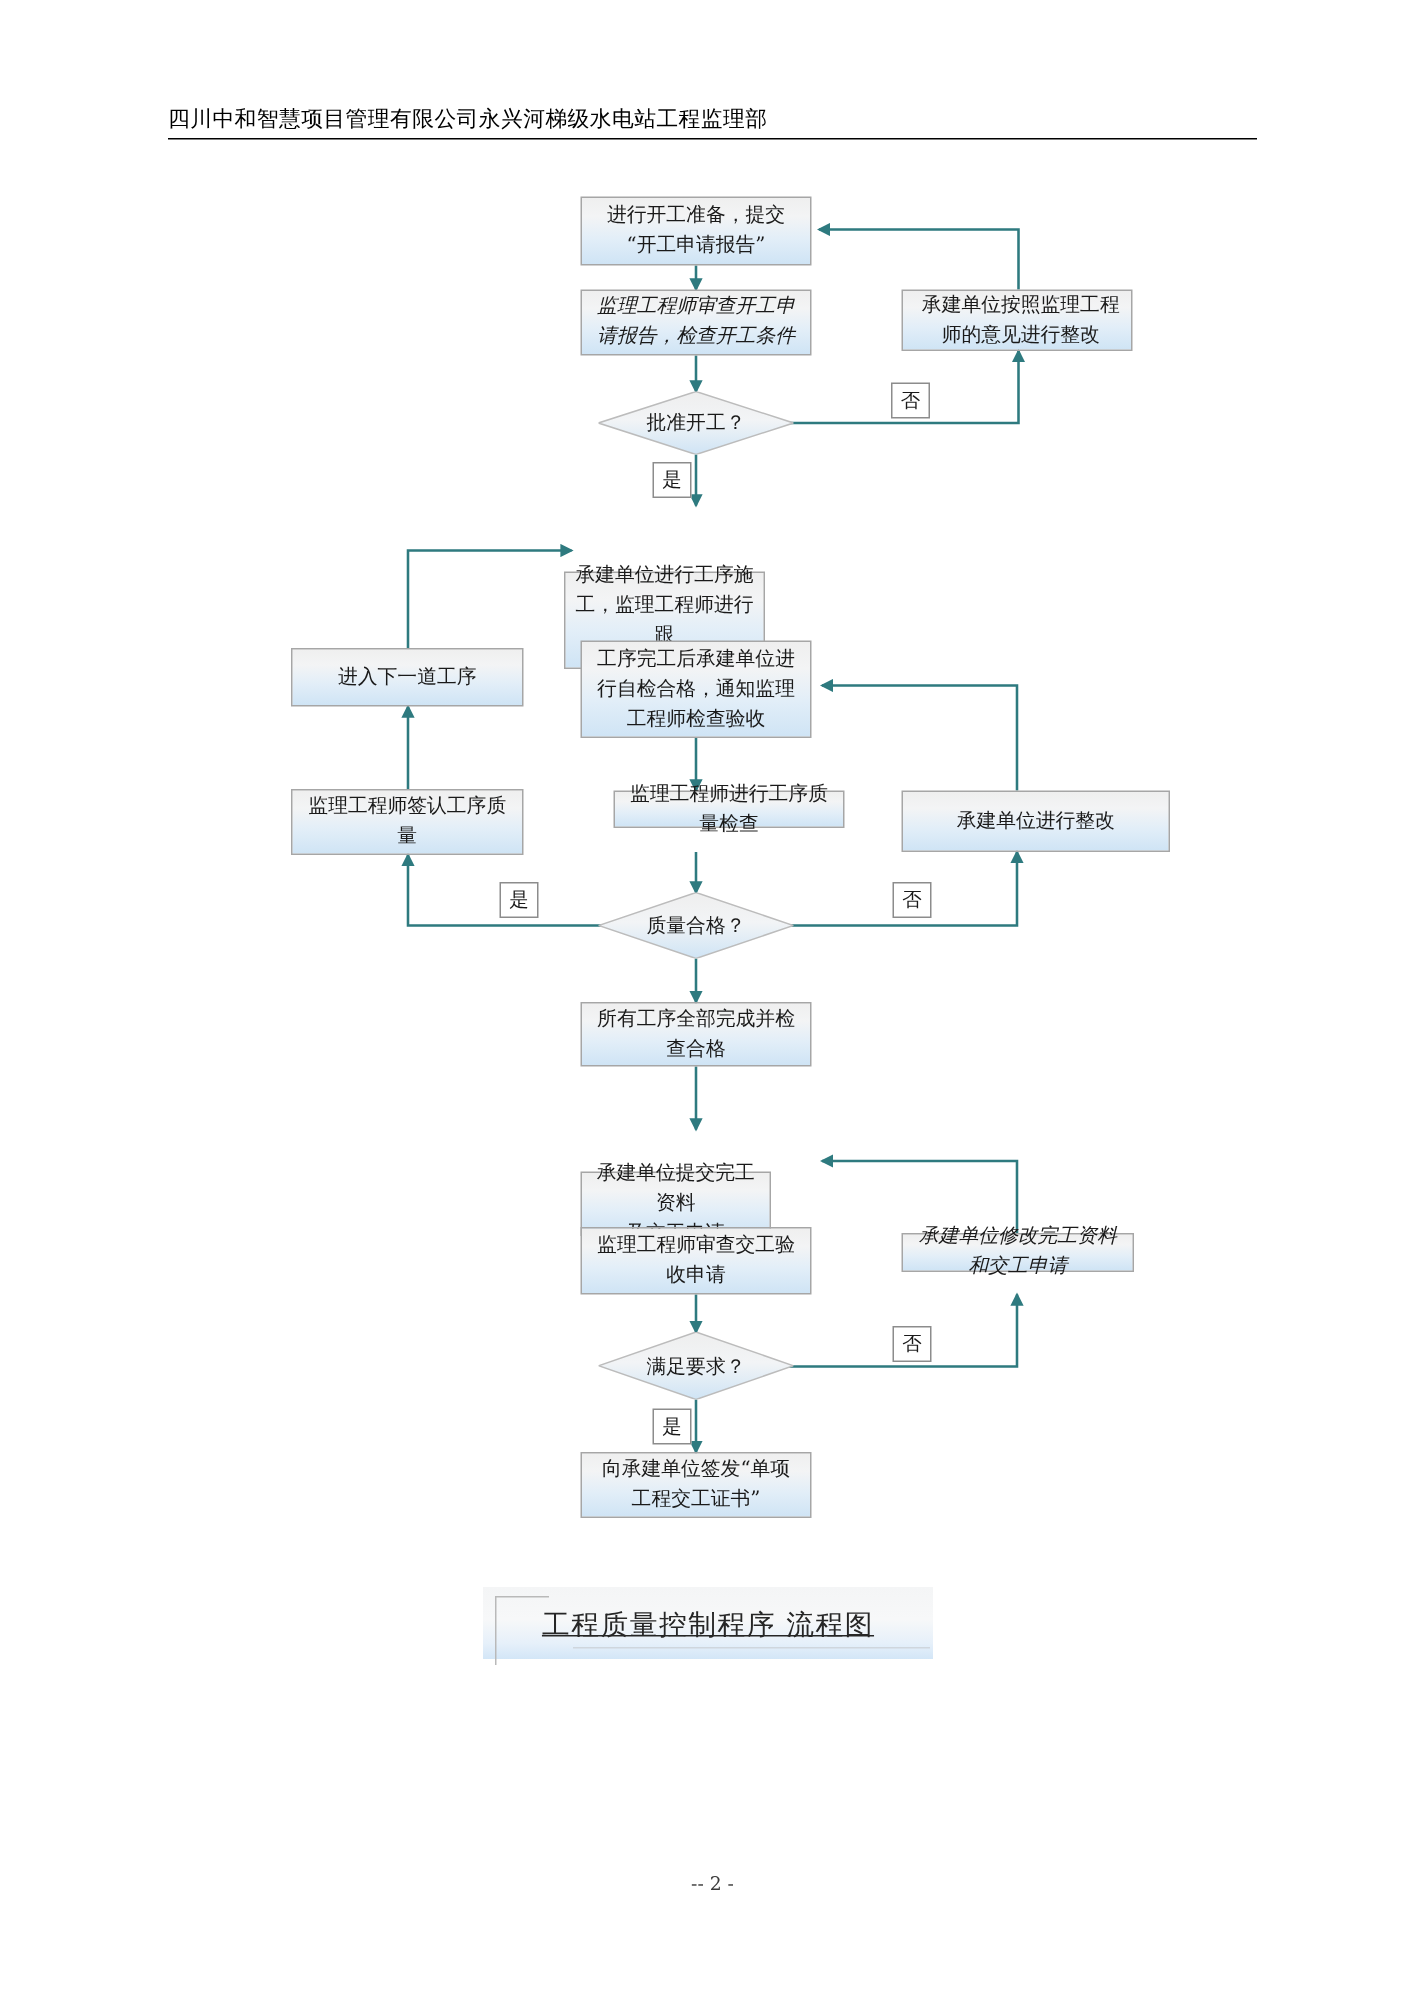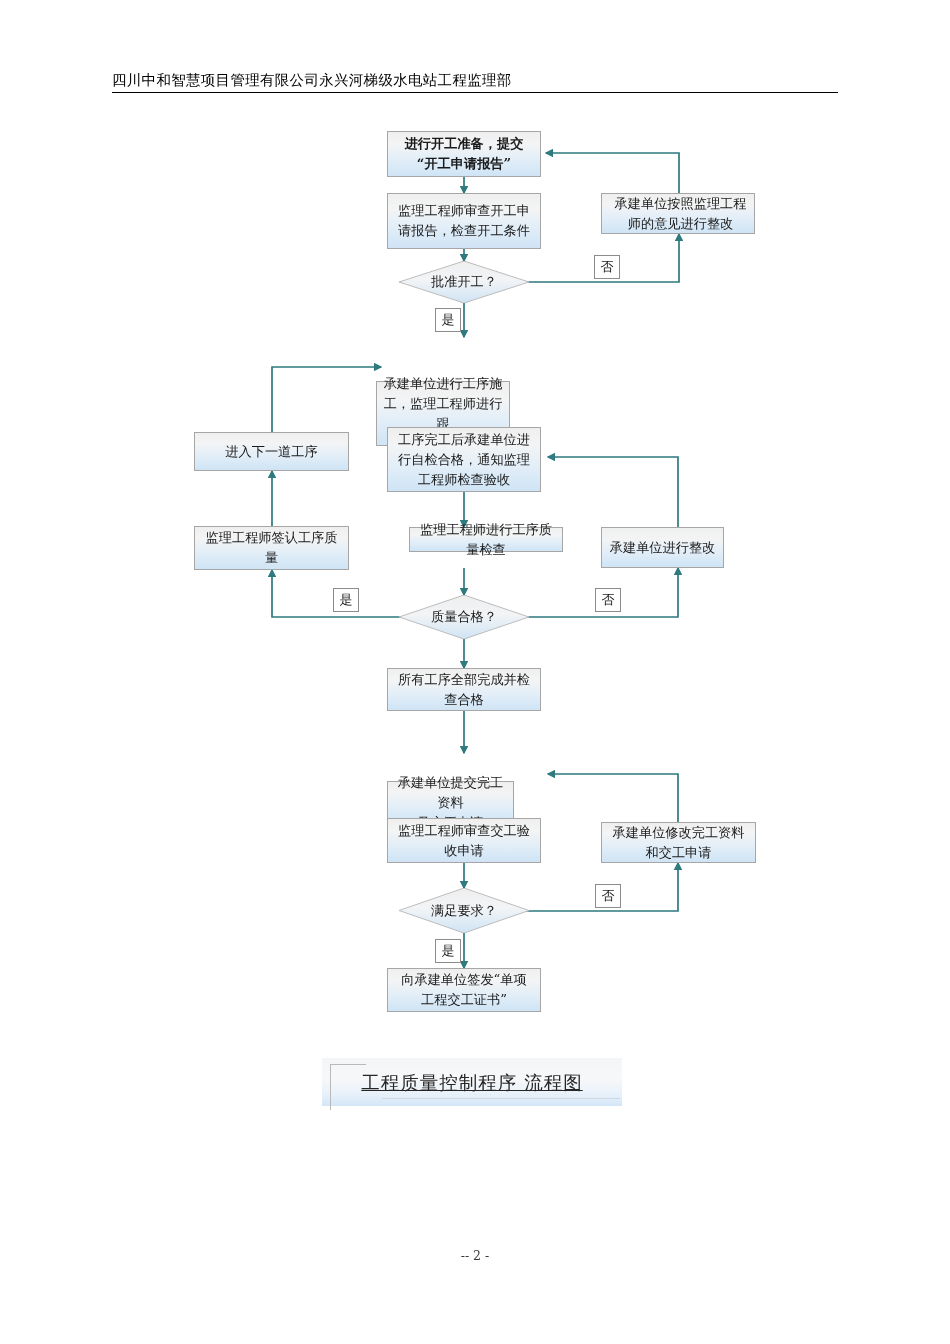--- a/index.html
+++ b/index.html
@@ -232,26 +232,26 @@
       <path d="M 464 863 L 464 888"></path>
 
       <path d="M 512 911 L 678 911 L 678 863"></path>
 
       <path d="M 678 822 L 678 774 L 548 774"></path>
 
       <path d="M 464 933 L 464 968"></path>
     </g>
   </svg>
 
-  <div class="node" style="left:387px; top:131px; width:154px; height:46px;font-weight:bold;">
+  <div class="node" style="left:387px; top:131px; width:154px; height:46px;">
     <span class="label">进行开工准备，提交
 “开工申请报告”</span>
   </div>
 
-  <div class="node" style="left:387px; top:193px; width:154px; height:56px;">
+  <div class="node" style="left:387px; top:193px; width:154px; height:44px;font-style:italic;">
     <span class="label">监理工程师审查开工申
 请报告，检查开工条件</span>
   </div>
 
   <div class="node" style="left:601px; top:193px; width:154px; height:41px;padding-left:11px;">
     <span class="label">承建单位按照监理工程
 师的意见进行整改</span>
   </div>
 
   <div class="diamond" style="left:399px; top:261px; width:130px; height:42px;text-align:right;">
@@ -287,21 +287,21 @@
   <div class="node" style="left:194px; top:526px; width:155px; height:44px;">
     <span class="label">监理工程师签认工序质
 量</span>
   </div>
 
   <div class="node" style="left:409px; top:527px; width:154px; height:25px;">
     <span class="label">监理工程师进行工序质
 量检查</span>
   </div>
 
-  <div class="node" style="left:601px; top:527px; width:123px; height:41px;">
+  <div class="node" style="left:601px; top:527px; width:179px; height:41px;">
     <span class="label">承建单位进行整改</span>
   </div>
 
   <div class="diamond" style="left:399px; top:595px; width:130px; height:44px;">
     <svg class="dshape" viewBox="0 0 130 44" xmlns="http://www.w3.org/2000/svg">
       <defs>
         <linearGradient id="dg2" x1="0" y1="0" x2="0" y2="1">
           <stop offset="0%" stop-color="#eeeeee"></stop>
           <stop offset="45%" stop-color="#f2f4f6"></stop>
           <stop offset="100%" stop-color="#cfe4f5"></stop>
@@ -320,21 +320,21 @@
   <div class="node" style="left:387px; top:781px; width:127px; height:43px;">
     <span class="label">承建单位提交完工资料
 及交工申请</span>
   </div>
 
   <div class="node" style="left:387px; top:818px; width:154px; height:45px;">
     <span class="label">监理工程师审查交工验
 收申请</span>
   </div>
 
-  <div class="node" style="left:601px; top:822px; width:155px; height:41px;">
+  <div class="node" style="left:601px; top:822px; width:155px; height:26px;font-style:italic;">
     <span class="label">承建单位修改完工资料
 和交工申请</span>
   </div>
 
   <div class="diamond" style="left:399px; top:888px; width:130px; height:45px;">
     <svg class="dshape" viewBox="0 0 130 45" xmlns="http://www.w3.org/2000/svg">
       <defs>
         <linearGradient id="dg3" x1="0" y1="0" x2="0" y2="1">
           <stop offset="0%" stop-color="#eeeeee"></stop>
           <stop offset="45%" stop-color="#f2f4f6"></stop>

